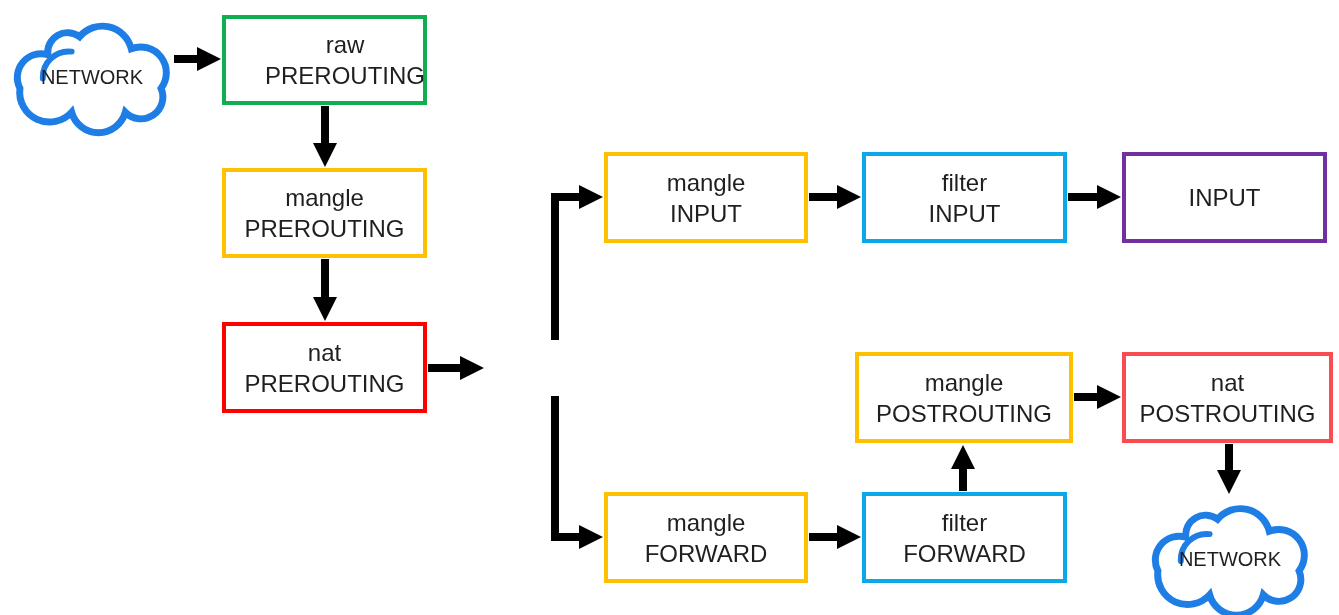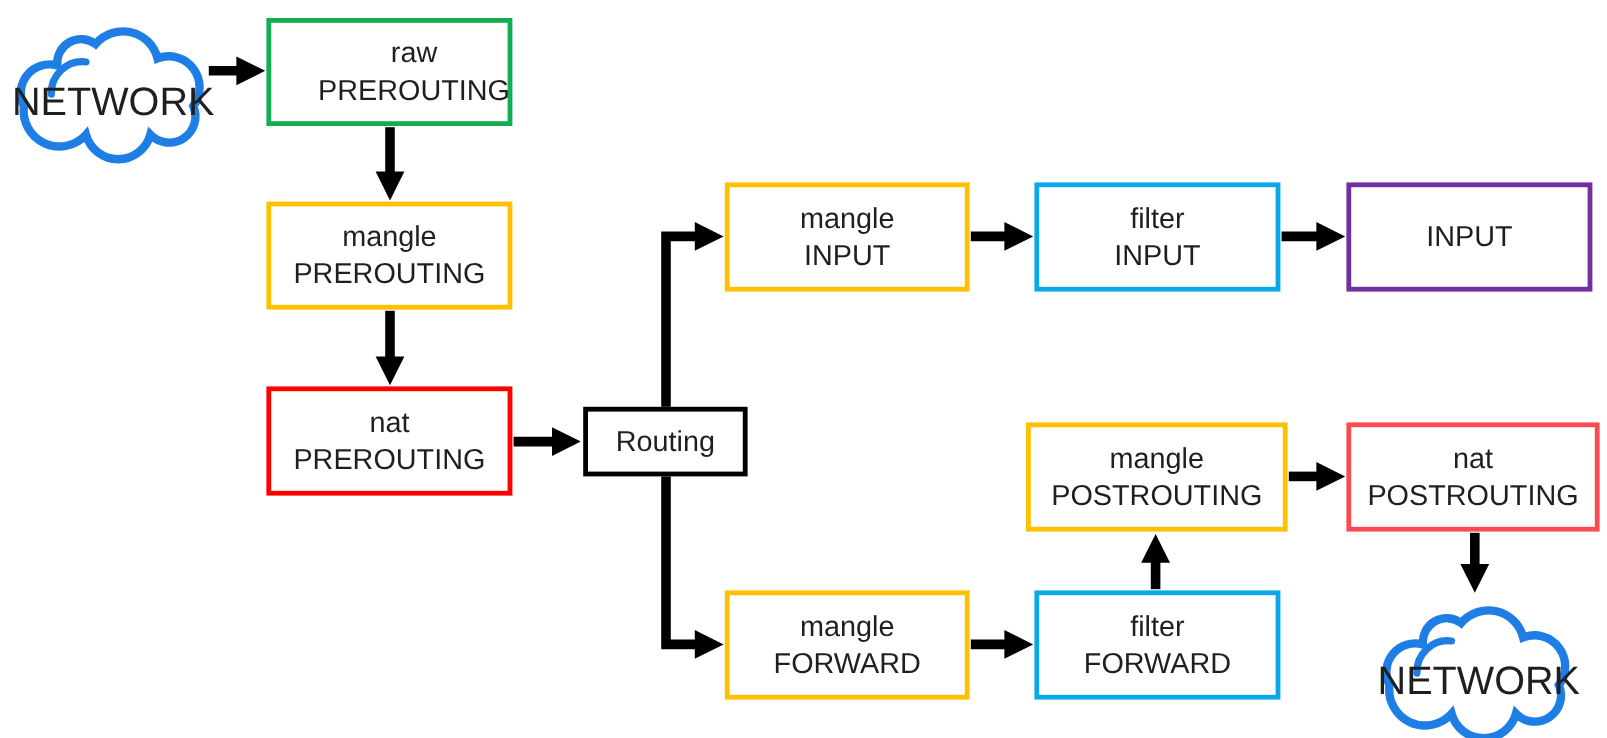--- a/index.html
+++ b/index.html
@@ -29,21 +29,21 @@
     font-size:24px;line-height:31px;
     white-space:nowrap;
   }
   .cloud{
     position:absolute;
   }
   .cloud svg{overflow:visible;display:block;}
   .cloud .cloud-label{
     position:absolute;left:0;top:46%;width:100%;
     text-align:center;
-    font-size:33px;color:#1f1f1f;
+    font-size:20px;color:#1f1f1f;
     letter-spacing:0px;
   }
 </style>
 </head>
 <body>
 
 <div class="canvas">
 
   <svg class="connectors" viewBox="0 0 1339 615">
     <g>
@@ -112,23 +112,20 @@
   <div class="node" style="left: 222px; top: 168px; width: 205px; height: 90px; border-color: rgb(255, 192, 0);">
     <span>mangle</span>
     <span>PREROUTING</span>
   </div>
 
   <div class="node" style="left: 222px; top: 322px; width: 205px; height: 91px; border-color: rgb(254, 0, 0);">
     <span>nat</span>
     <span>PREROUTING</span>
   </div>
 
-  <div class="node" style="left: 486px; top: 339px; width: 137px; height: 58px; border-color: rgb(0, 0, 0);">
-    <span>Routing</span>
-  </div>
 
   <div class="node" style="left: 604px; top: 152px; width: 204px; height: 91px; border-color: rgb(255, 192, 0);">
     <span>mangle</span>
     <span>INPUT</span>
   </div>
 
   <div class="node" style="left: 862px; top: 152px; width: 205px; height: 91px; border-color: rgb(10, 168, 232);">
     <span>filter</span>
     <span>INPUT</span>
   </div>

